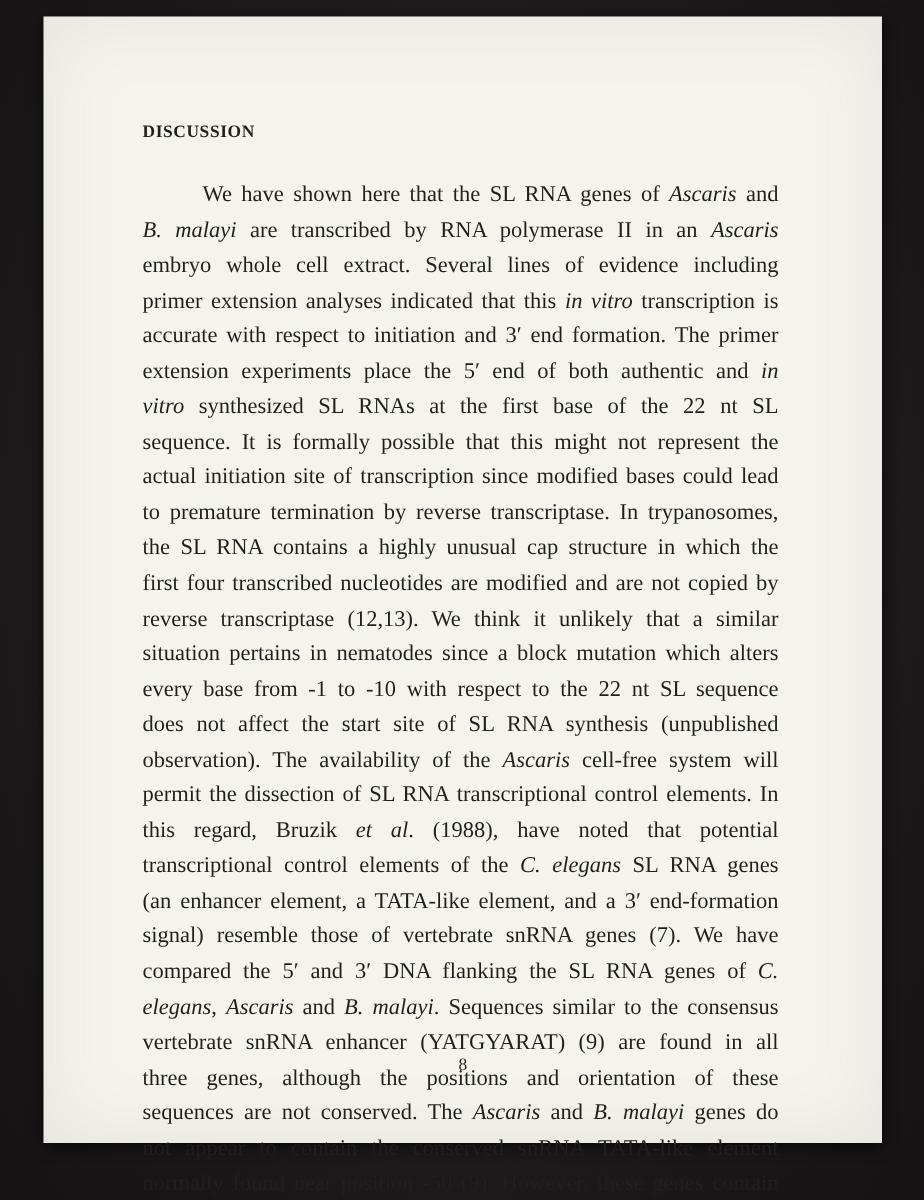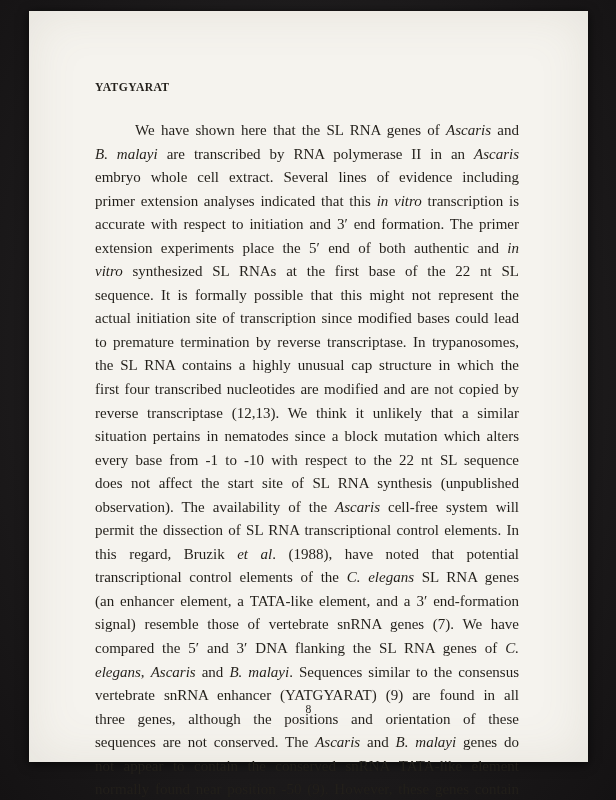--- a/index.html
+++ b/index.html
@@ -37,17 +37,17 @@
   .page-number{
     position:absolute;left:0;right:0;bottom:46px;
     text-align:center;font-size:11.6px;color:var(--ink);
   }
 </style>
 </head>
 <body>
 
 <div class="scene">
   <div class="paper">
-    <div class="section-title">YATGYARAT</div>
+    <div class="section-title">DISCUSSION</div>
     <p class="body-text"><span>We have shown here that the SL RNA genes of </span><i>Ascaris</i><span> and </span><i>B. malayi</i><span> are transcribed by RNA polymerase II in an </span><i>Ascaris</i><span> embryo whole cell extract.  Several lines of evidence including primer extension analyses indicated that this </span><i>in vitro</i><span> transcription is accurate with respect to initiation and 3′ end formation.  The primer extension experiments place the 5′ end of both authentic and </span><i>in vitro</i><span> synthesized SL RNAs at the first base of the 22 nt SL sequence.  It is formally possible that this might not represent the actual initiation site of transcription since modified bases could lead to premature termination by reverse transcriptase.  In trypanosomes, the SL RNA contains a highly unusual cap structure in which the first four transcribed nucleotides are modified and are not copied by reverse transcriptase (12,13).  We think it unlikely that a similar situation pertains in nematodes since a block mutation which alters every base from -1 to -10 with respect to the 22 nt SL sequence does not affect the start site of SL RNA synthesis (unpublished observation).  The availability of the </span><i>Ascaris</i><span> cell-free system will permit the dissection of SL RNA transcriptional control elements.  In this regard, Bruzik </span><i>et al</i><span>. (1988), have noted that potential transcriptional control elements of the </span><i>C. elegans</i><span> SL RNA genes (an enhancer element, a TATA-like element, and a 3′ end-formation signal) resemble those of vertebrate snRNA genes (7).  We have compared the 5′ and 3′ DNA flanking the SL RNA genes of </span><i>C. elegans</i><span>, </span><i>Ascaris</i><span> and </span><i>B. malayi</i><span>.  Sequences similar to the consensus vertebrate snRNA enhancer (YATGYARAT) (9) are found in all three genes, although the positions and orientation of these sequences are not conserved.  The </span><i>Ascaris</i><span> and </span><i>B. malayi</i><span> genes do not appear to contain the conserved snRNA TATA-like element normally found near position -50 (9).  However, these genes contain a region of identity (10 of 11 nucleotides) centered 45 nucleotides upstream of their respective SL RNA transcriptional initiation sites.  With regard to 3′</span></p>
     <div class="page-number">8</div>
   </div>
 </div>
 
 </body></html>

